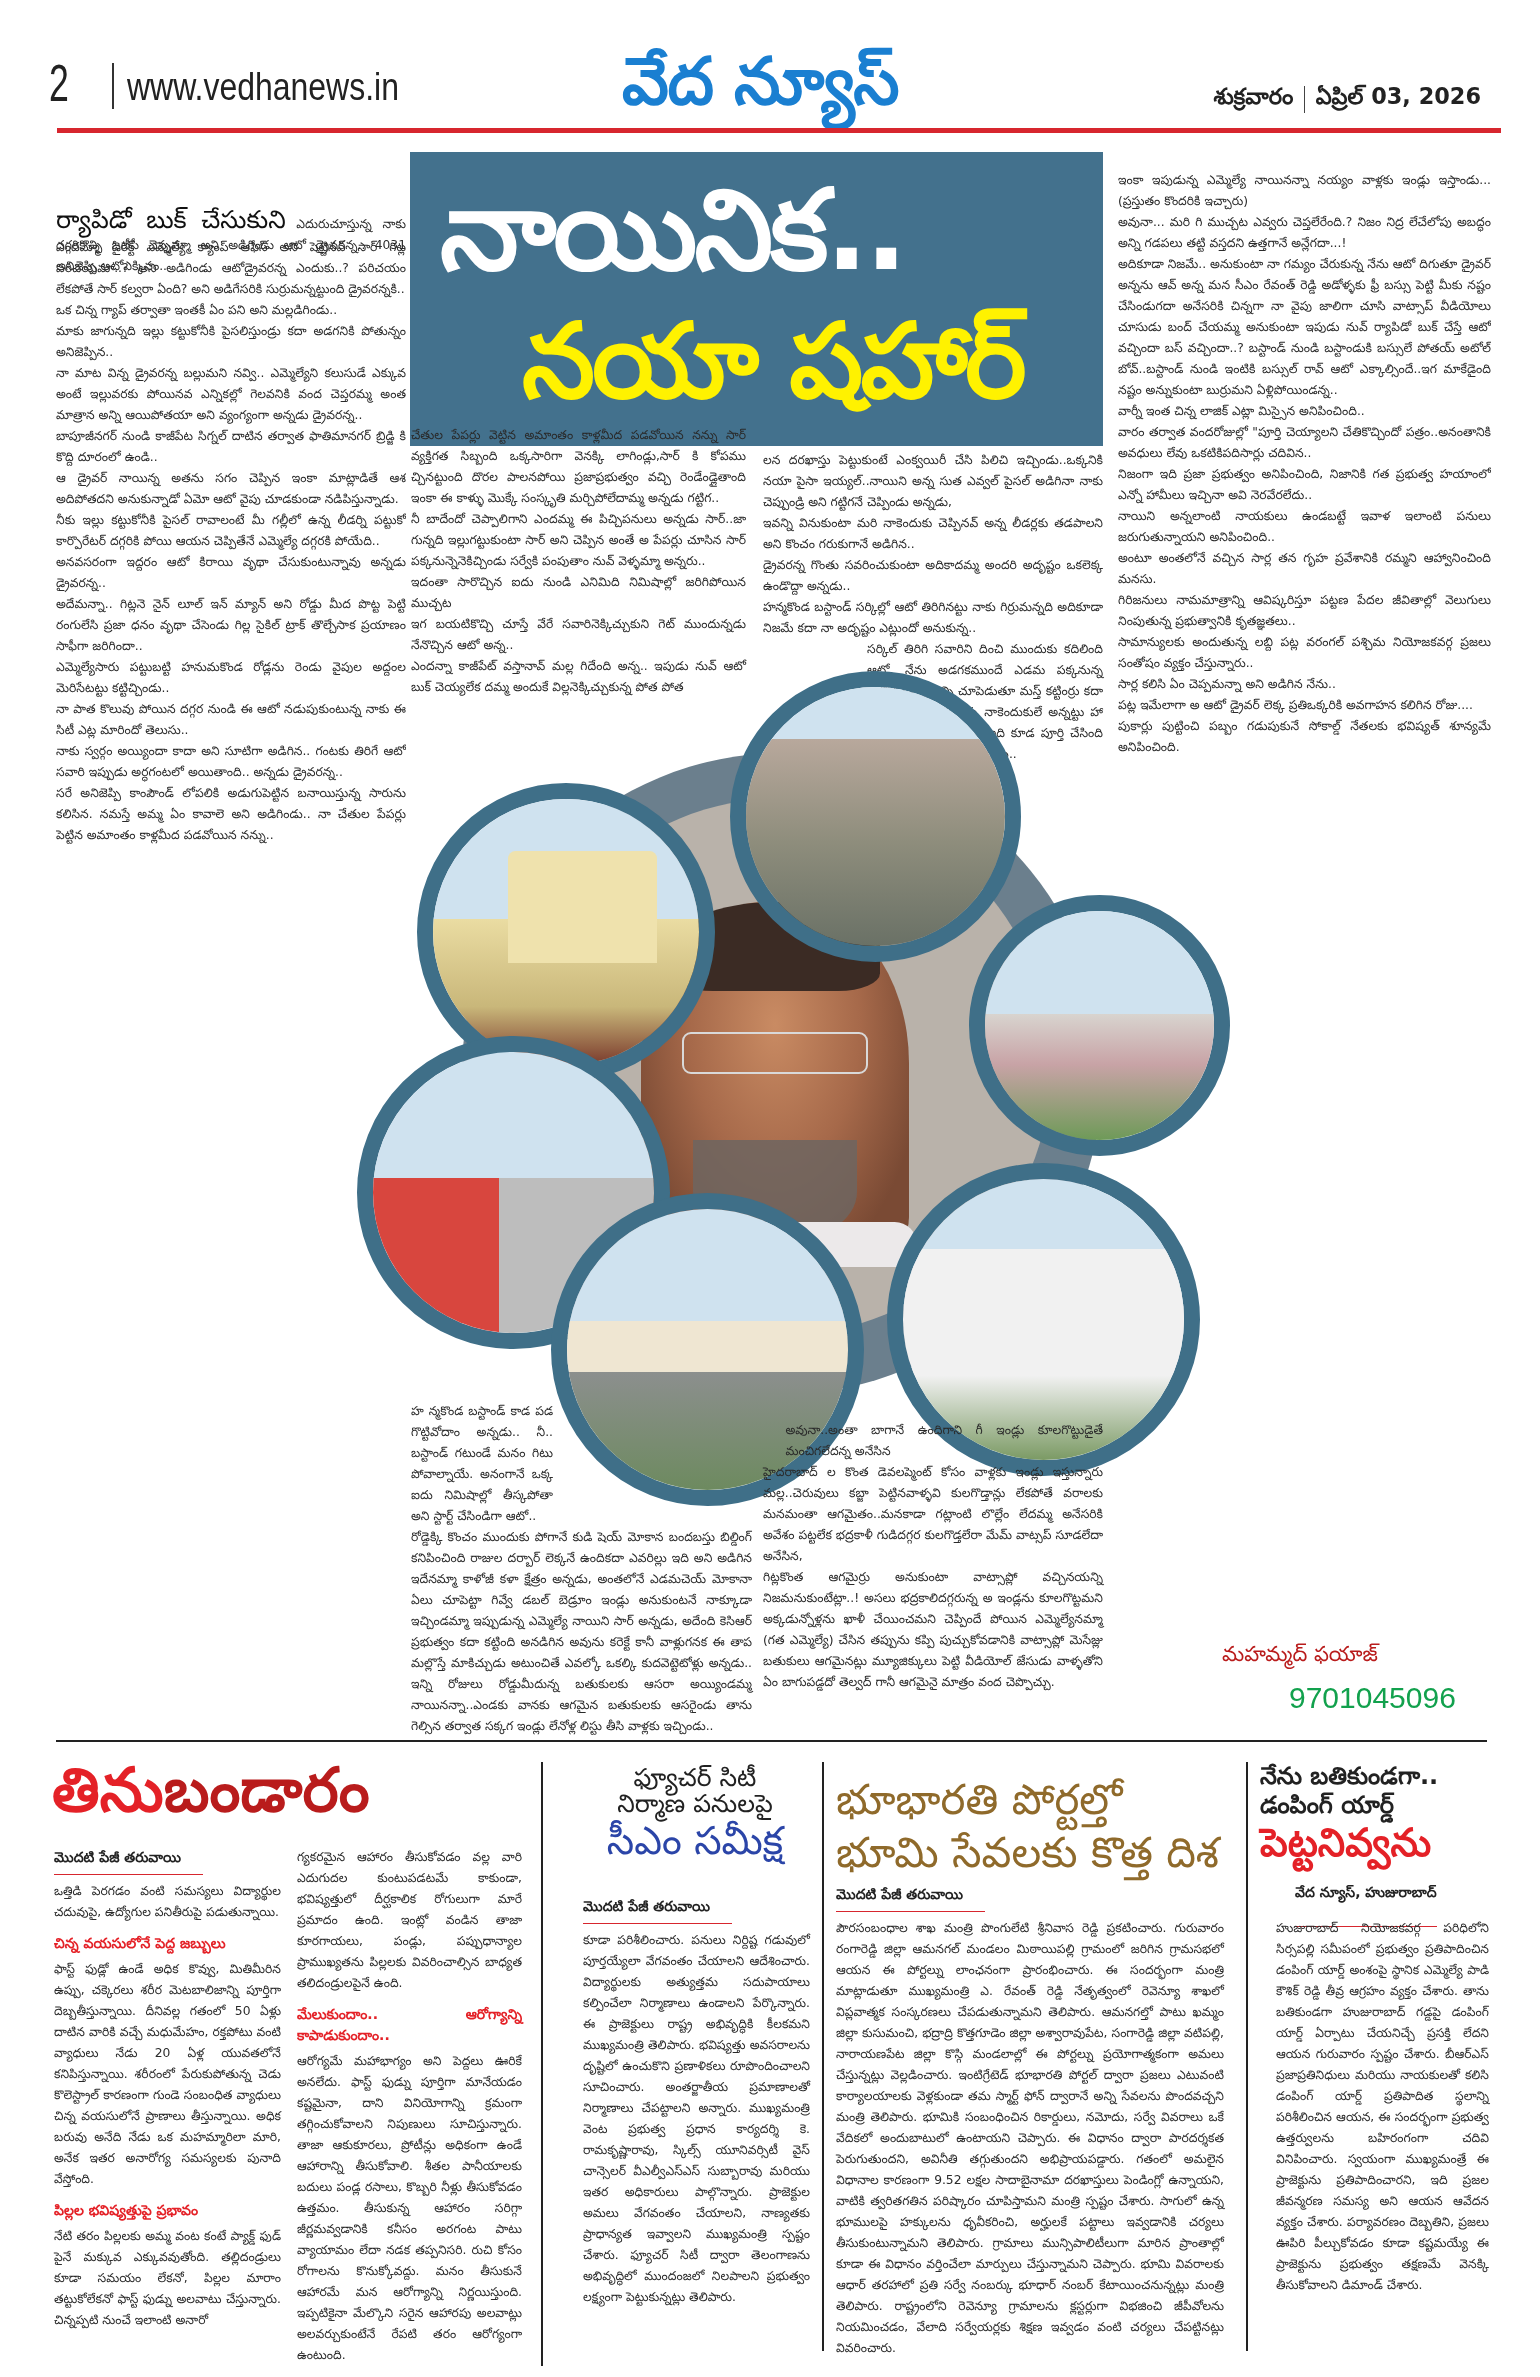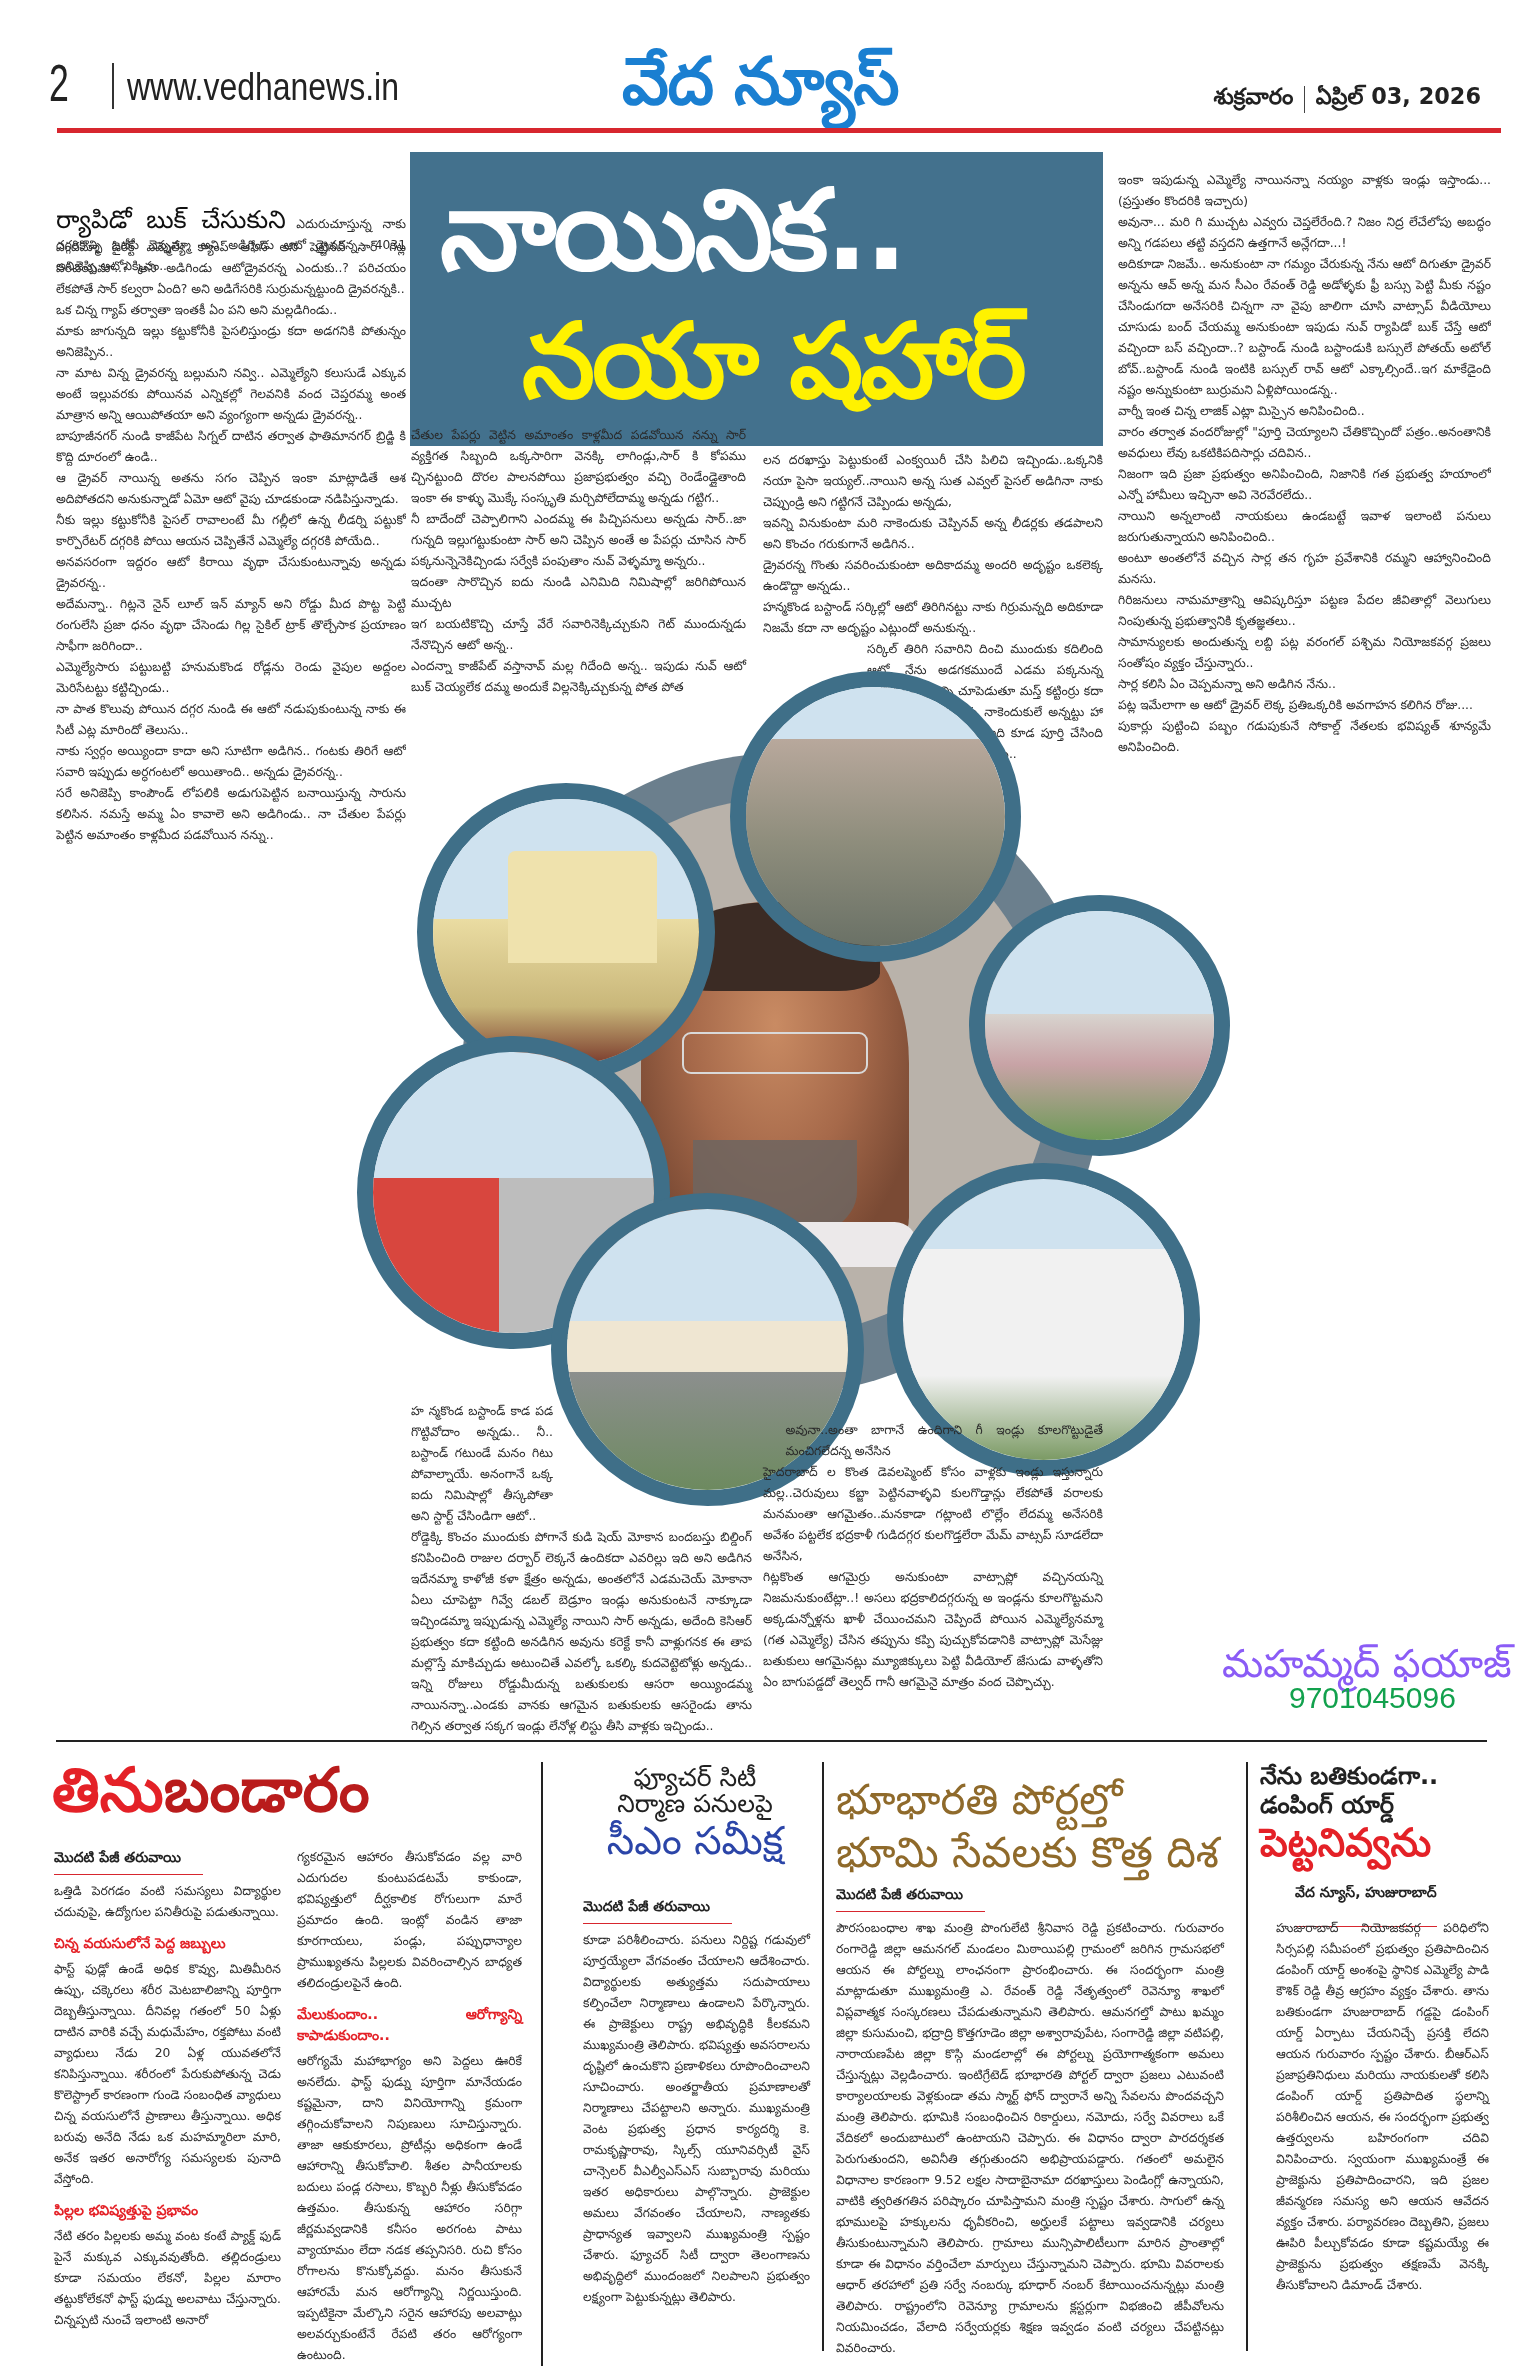--- a/index.html
+++ b/index.html
@@ -55,21 +55,21 @@
   .photo-city .ground { top: 20%; height: 80%; background: linear-gradient(#b8a89c, #8e8d7c 50%, #6a7166); }
   .photo-flyover { left: 552px; top: 224px; width: 261px; height: 261px; }
   .photo-flyover .ground { background: linear-gradient(#d8d4cf, #c8a3a6 40%, #6e9a58); }
   .photo-road { left: -60px; top: 365px; width: 313px; height: 313px; }
   .photo-road .ground { background: linear-gradient(90deg, #d8463e 0 45%, #bdbdbd 45%); }
   .photo-palace { left: 134px; top: 522px; width: 313px; height: 313px; }
   .photo-palace .ground { top: 40%; height: 60%; background: linear-gradient(#efe6d2 0 30%, #8c8f8e 30%, #6d8a5f); }
   .photo-housing { left: 470px; top: 492px; width: 313px; height: 313px; }
   .photo-housing .ground { top: 25%; height: 75%; background: linear-gradient(#f1f1f1 0 60%, #7b9a64); }
 
-  .byline { position: absolute; left: 1222px; top: 1644px; font-family: "DejaVu Sans", sans-serif; font-size: 39px; color: #8b5cf6; line-height: 1; }
+  .byline { position: absolute; left: 1222px; top: 1644px; font-family: "DejaVu Sans", sans-serif; font-size: 21px; color: #b91c1c; line-height: 1; }
   .byline-phone { position: absolute; left: 1289px; top: 1683px; font-family: "Liberation Sans", sans-serif; font-size: 30px; color: #12a14d; line-height: 1; }
   .section-rule { position: absolute; left: 56px; top: 1740px; width: 1431px; height: 1.5px; background: #222; }
 
   
   .food-title { position: absolute; left: 52px; top: 1759px; font-family: "DejaVu Sans", sans-serif; font-weight: bold; font-size: 61px; line-height: 1; white-space: nowrap; }
   .food-title .part1 { color: #e42127; margin-top: 23px; }
   .food-title .part2 { color: #b91c1c; }
   .kicker { font-family: "DejaVu Sans", sans-serif; font-weight: bold; font-size: 14px; color: #222; padding-bottom: 6px; border-bottom: 1.5px solid #d7262e; display: inline-block; width: 149px; margin-bottom: 6px; }
   .subhead { font-family: "DejaVu Sans", sans-serif; font-weight: bold; font-size: 14px; color: #e42127; margin: 10.4px 0 4.5px; }
   .food-col1 { position: absolute; left: 54px; top: 1847px; width: 227px; }

